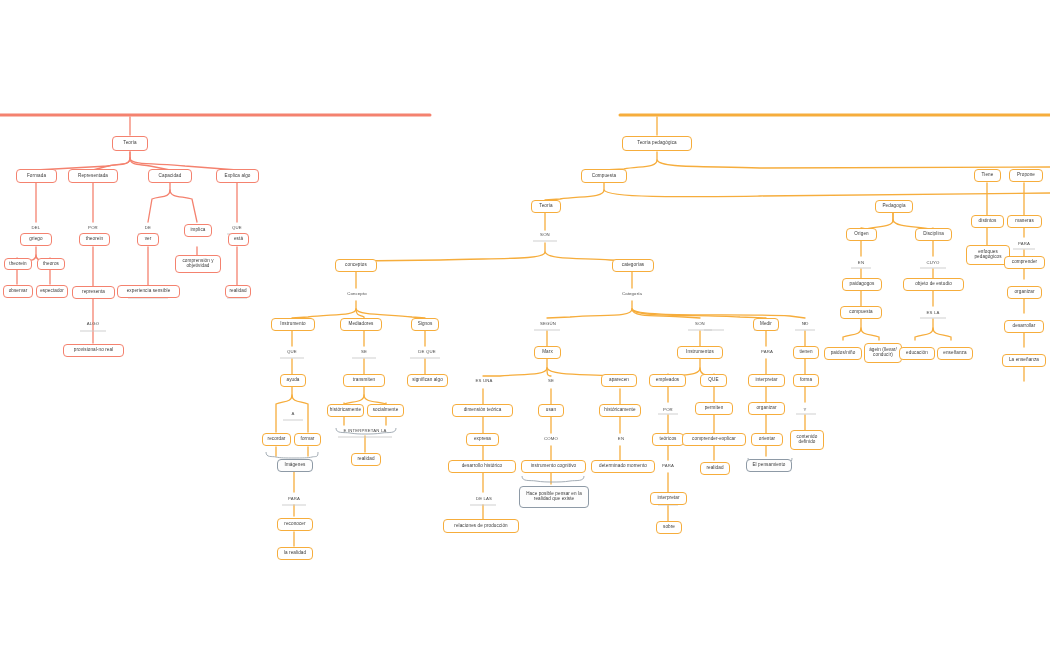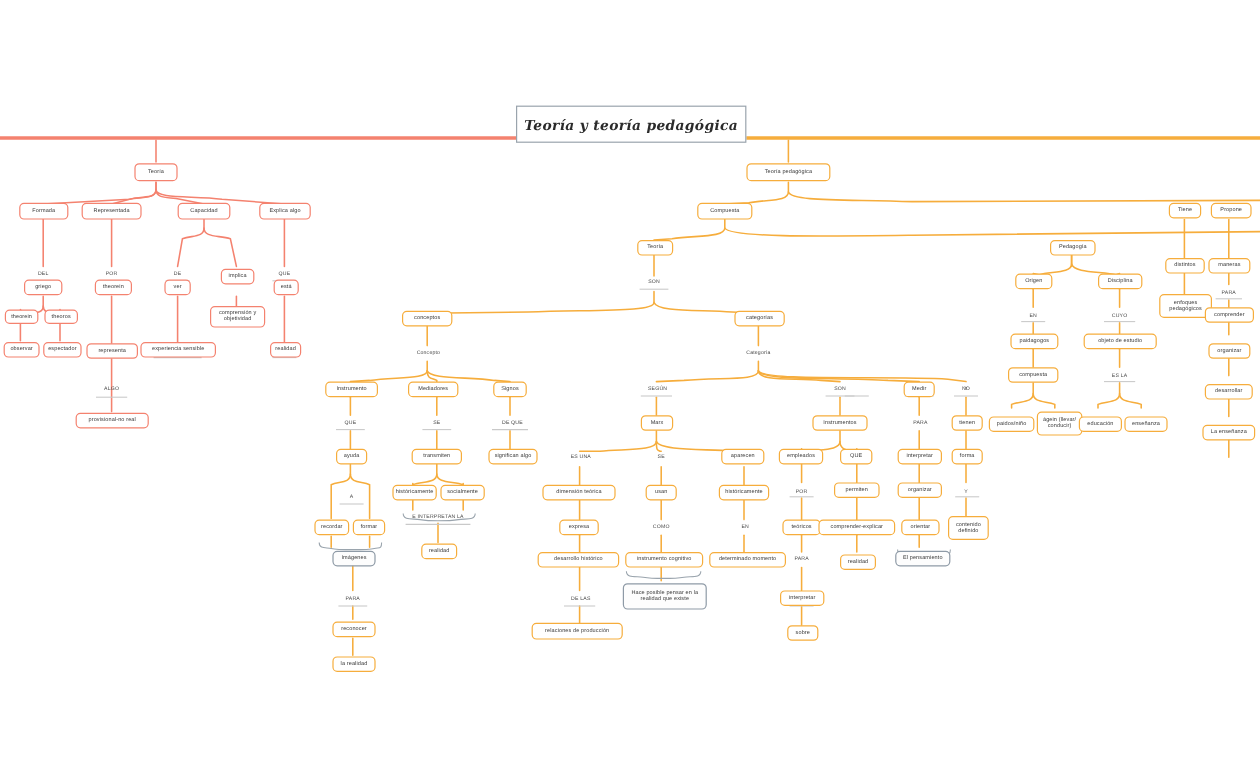--- a/index.html
+++ b/index.html
@@ -213,21 +213,20 @@
     </g>
 
     <g fill="none" stroke="#9aa4ad" stroke-width="0.9">
       <path d="M266 452 C266 458 272 456 276 457 C280 458 286 458 294 458 C302 458 308 458 312 457 C316 456 318 458 318 452"></path>
       <path d="M336 428 C336 434 344 432 350 433 C356 434 360 434 365 434 C370 434 376 434 382 433 C388 432 396 434 396 428"></path>
       <path d="M522 476 C522 482 530 480 536 481 C542 482 548 482 553 482 C558 482 564 482 570 481 C576 480 584 482 584 476"></path>
       <path d="M748 458 C748 464 756 462 760 463 C764 464 768 464 772 464 C776 464 780 464 784 463 C788 462 792 464 792 458"></path>
     </g>
   </svg>
 
-  <div id="title-card">Teoría y teoría pedagógica</div>
 
   <div class="node red" style="left:112px;top:136px;width:36px;height:15px;">Teoría</div>
 
   <div class="node red" style="left:16px;top:169px;width:41px;height:14px;">Formada</div>
   <div class="node red" style="left:68px;top:169px;width:50px;height:14px;">Representada</div>
   <div class="node red" style="left:148px;top:169px;width:44px;height:14px;">Capacidad</div>
   <div class="node red" style="left:216px;top:169px;width:43px;height:14px;">Explica algo</div>
 
   <div class="lbl" style="left:21px;top:224px;width:30px;height:9px;">DEL</div>
   <div class="lbl" style="left:78px;top:224px;width:30px;height:9px;">POR</div>

